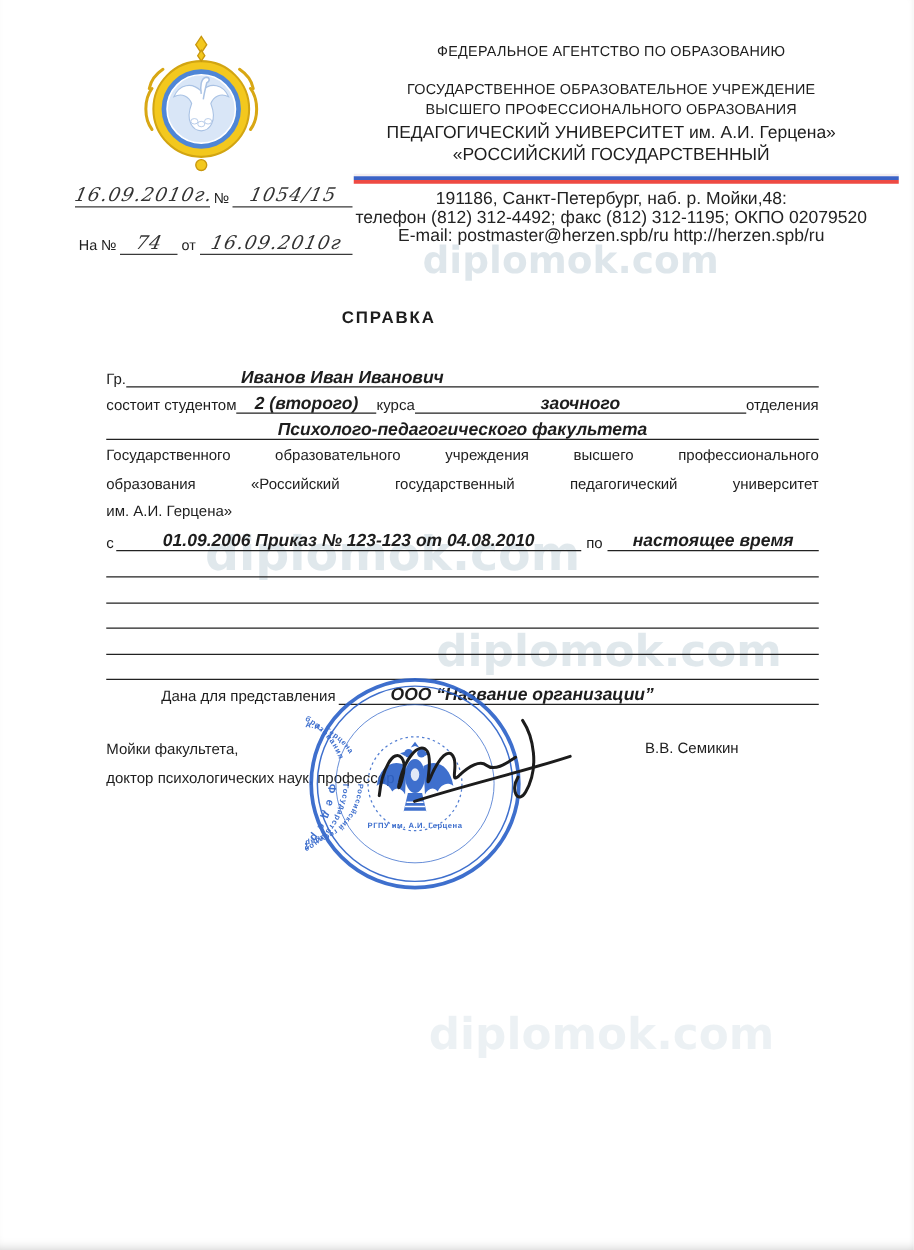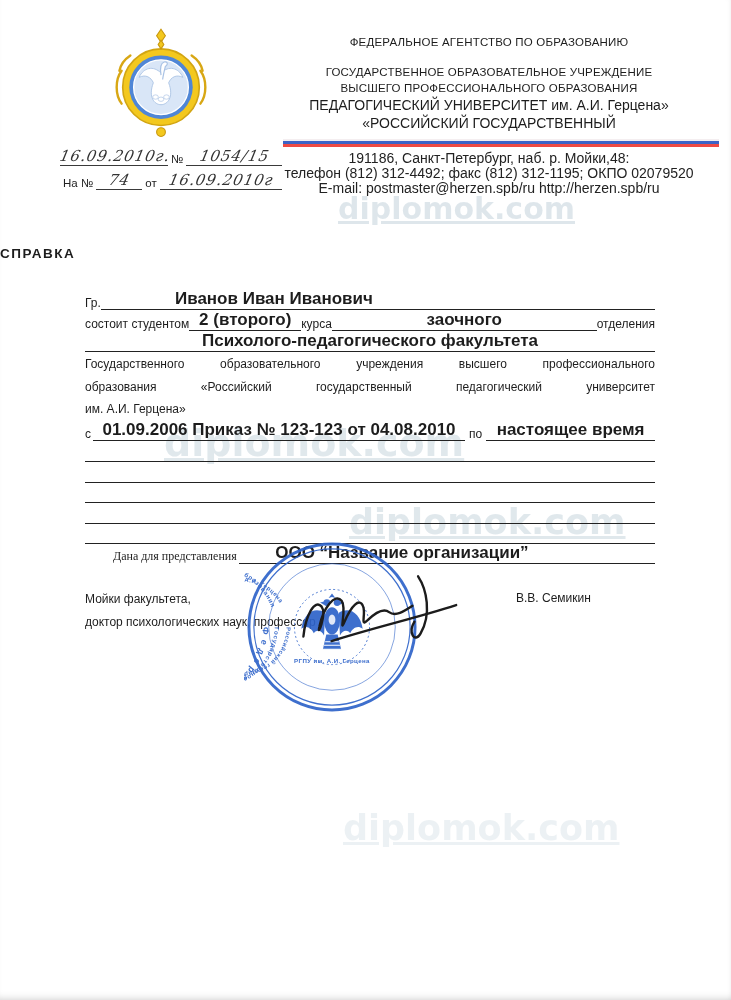--- a/index.html
+++ b/index.html
@@ -5,58 +5,58 @@
   * { margin:0; padding:0; box-sizing:border-box; }
   html,body { background:#ffffff; }
   .page {
     position:relative; width:731px; height:1000px; background:#fff;
     font-family:"Liberation Sans", sans-serif; color:#1d1d1d; overflow:hidden;
     box-shadow: inset 0 -7px 9px -7px rgba(0,0,0,.22), inset -4px 0 7px -6px rgba(0,0,0,.10);
   }
   
   .watermark {
     position:absolute; font-family:"DejaVu Sans", sans-serif; font-weight:bold;
-    color:#0c4a6e; letter-spacing:0px; pointer-events:none; white-space:nowrap;text-decoration:underline;
+    color:#0c4a6e; letter-spacing:0px; pointer-events:none; white-space:nowrap;
   }
   .wm1 { left:338px; top:191px; font-size:30px; opacity:.13; }
   .wm2 { left:164px; top:421px; font-size:38px; opacity:.12; }
   .wm3 { left:349px; top:502px; font-size:35px; opacity:.12; }
   .wm4 { left:343px; top:808px; font-size:35px; opacity:.07; }
   
   .header { position:absolute; left:256px; top:36px; width:466px; text-align:center; font-weight:normal; }
   .agency { font-size:11.5px; margin-bottom:17px; letter-spacing:.2px; }
   .inst   { font-size:11.5px; line-height:15.5px; letter-spacing:.2px; }
   .univ   { font-size:14px;  line-height:16.5px; margin-top:1px; }
   .flag { position:absolute; left:283px; top:139px; width:436px; }
   .flag div { width:100%; }
   .f-w { height:2px; background:#f4eef0; }
   .f-b { height:3px; background:#3c63c6; }
   .f-r { height:3px; background:#ee4a43; }
   .address { position:absolute; left:256px; top:151px; width:466px; text-align:center; font-size:14px; line-height:15px; color:#222; }
   
   .reg { position:absolute; left:60px; top:147px; width:222px; font-size:11.5px; color:#222; }
   .reg-row { display:flex; align-items:flex-end; }
-  .reg-row + .reg-row { margin-top:5px; }
+  .reg-row + .reg-row { margin-top:19px; }
   .u { border-bottom:1.4px solid #3a3a3a; text-align:center; }
   .hw { font-family:"DejaVu Serif", serif; font-style:italic; font-size:15px; color:#333;
         display:inline-block; transform:skewX(-12deg); letter-spacing:1px; white-space:nowrap; }
   .reg .lbl { padding:0 3px 1px 3px; }
   
-  .title { position:absolute; left:0; top:246px; width:622px; text-align:left;
+  .title { position:absolute; left:0; top:246px; width:622px; text-align:center;
            font-weight:bold; font-size:13.5px; letter-spacing:1.5px; }
   
   .body { position:absolute; left:85px; top:290px; width:570px; font-size:12px; }
   .row { display:flex; align-items:flex-end; height:20px; margin-bottom:1px; }
   .fill { border-bottom:1.4px solid #222; text-align:center; position:relative; }
-  .bi { font-weight:bold; font-size:17px; white-space:nowrap; }
+  .bi { font-weight:bold; font-style:italic; font-size:14px; white-space:nowrap; }
   .jline { text-align:justify; text-align-last:justify; line-height:22.5px; }
   .jlast { line-height:22.5px; }
   .blank { height:20.5px; border-bottom:1.4px solid #222; }
   .purpose { margin-top:0px; }
-  .purpose .plabel { margin-left:28px; padding-right:2px;font-family:Liberation Serif, serif; }
+  .purpose .plabel { margin-left:44px; padding-right:2px; }
   
   .sign-pos1 { position:absolute; left:85px; top:592px; font-size:12px; }
   .sign-pos2 { position:absolute; left:85px; top:615px; font-size:12px; }
   .sign-name { position:absolute; left:516px; top:591px; font-size:12px; }
   .stamp { position:absolute; left:244px; top:540px; width:176px; height:174px; opacity:.92; }
   .signature { position:absolute; left:286px; top:572px; width:190px; height:80px; z-index:6; }
   .stamp text { font-family:"Liberation Sans", sans-serif; font-weight:bold; }
   .emblem { position:absolute; left:106px; top:27px; width:110px; height:116px; }
 </style>
 </head>

